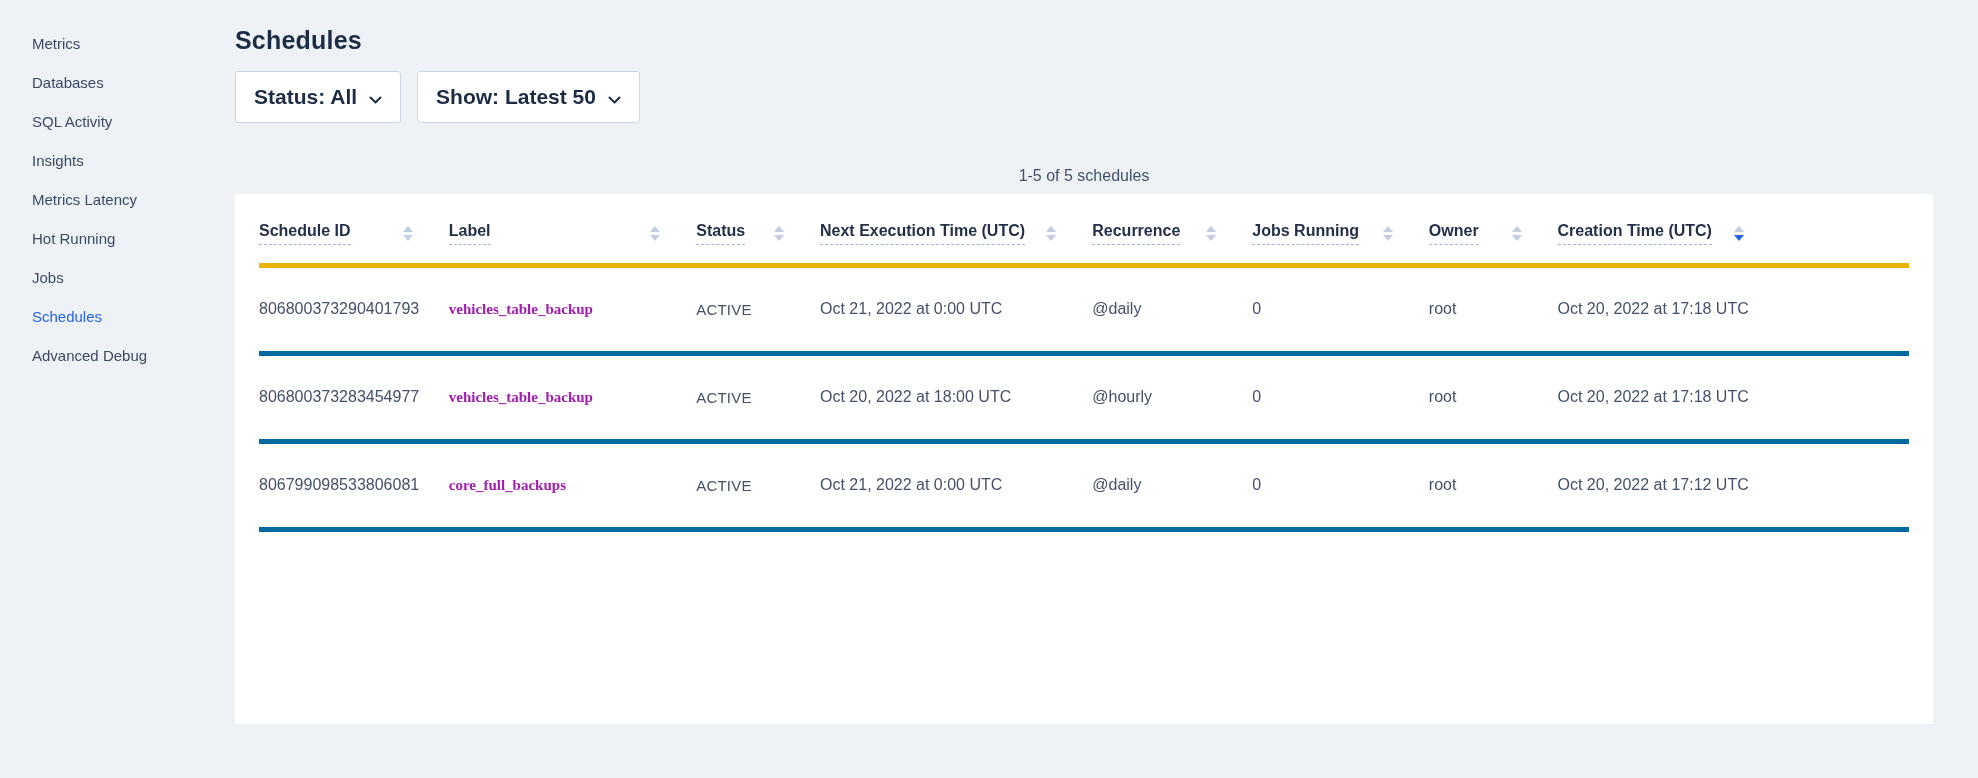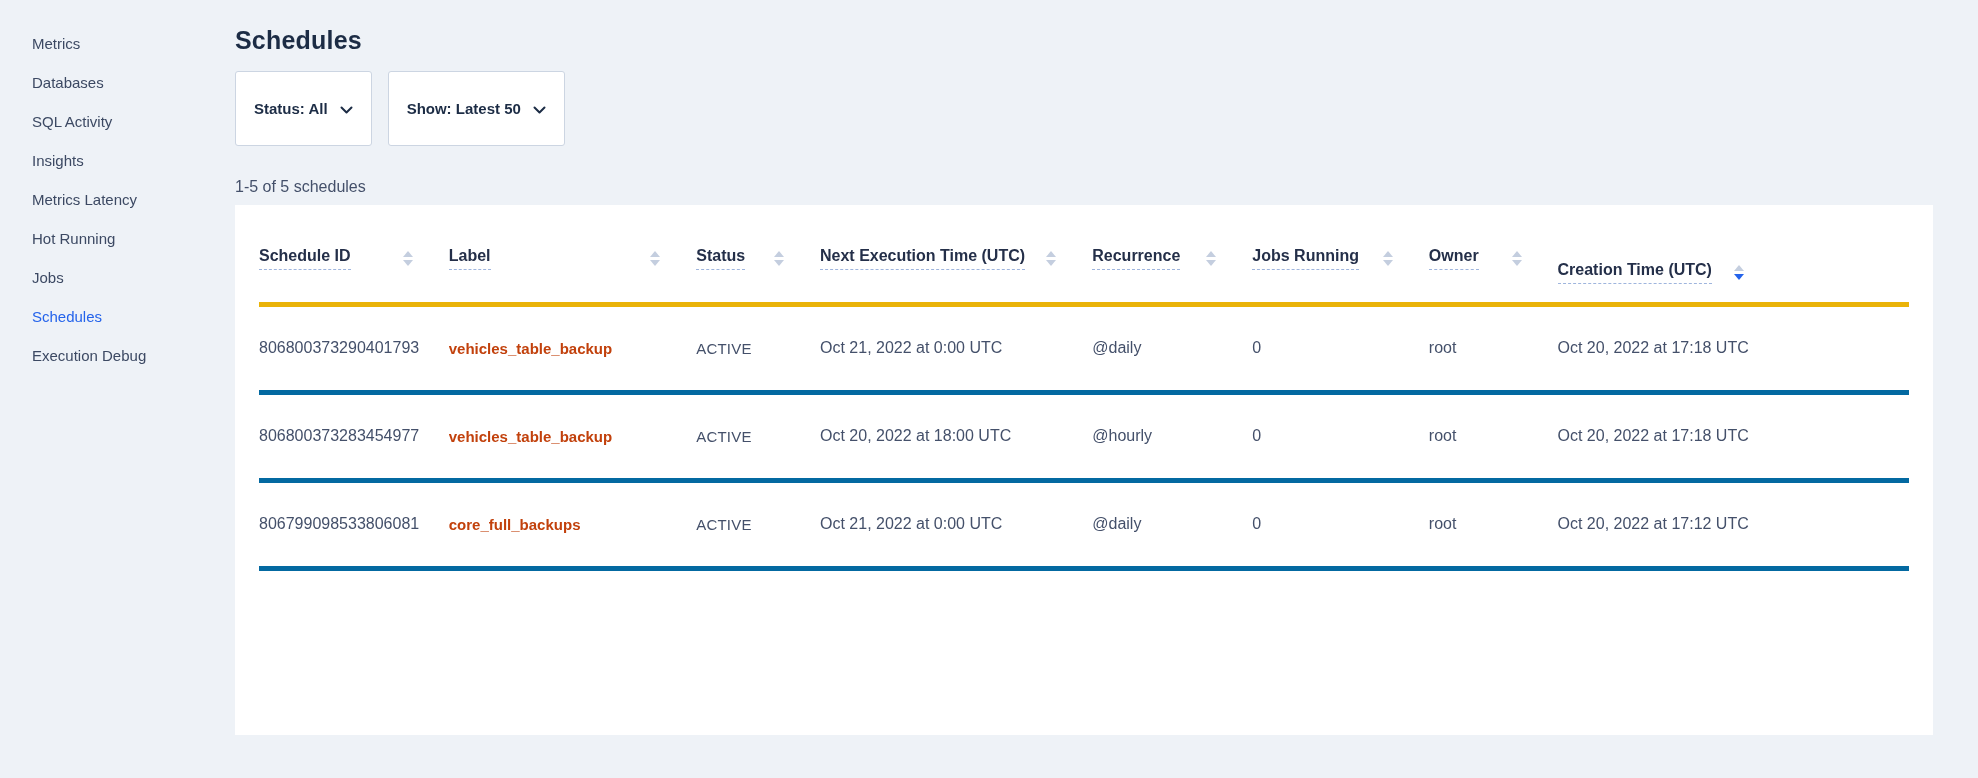--- a/index.html
+++ b/index.html
@@ -32,45 +32,45 @@
     font-weight:bold;
     color:#1c2c45;
     letter-spacing:0.2px;
   }
   .filter-row { display:flex; gap:16px; margin-top:16px; }
   .dropdown-btn {
     display:inline-flex; align-items:center; gap:12px;
     background:#fff;
     border:1px solid #ccd5e2;
     border-radius:3px;
-    padding:28px 18px;
+    padding:13px 18px;
     font-family:"Liberation Sans", sans-serif;
-    font-size:15px;
+    font-size:21px;
     font-weight:bold;
     color:#1c2c45;
     cursor:pointer;
   }
-  .results-count { margin-top:32px; font-size:16px; color:#44506a; }
+  .results-count { margin-top:44px; font-size:16px; color:#44506a;text-align:center; }
 
   
   .table-card {
     margin-top:9px;
     background:#fff;
     padding:0 24px 22px 24px;
     min-height:530px;
   }
   table { width:100%; border-collapse:collapse; table-layout:fixed; }
   th {
     text-align:left;
     vertical-align:middle;
     padding:28px 36px 18px 0;
     border-bottom:5px solid #eab308;
   }
   .th-inner { display:flex; align-items:center; justify-content:space-between; }
-  th:last-child .th-inner { justify-content:flex-start; gap:22px;margin-top:28px; }
+  th:last-child .th-inner { justify-content:flex-start; gap:22px; }
   .th-label {
     font-size:16px;
     font-weight:bold;
     color:#242f49;
     border-bottom:1px dashed #9fb5dd;
     padding-bottom:4px;
     cursor:pointer;
     white-space:nowrap;
   }
   .sort-icon { display:inline-flex; flex-direction:column; align-items:center; cursor:pointer; flex:0 0 auto; }
@@ -88,42 +88,42 @@
   td {
     padding:32px 12px 33px 0;
     border-bottom:5px solid #0369a1;
     font-size:16px;
     color:#44506a;
     vertical-align:middle;
     white-space:nowrap;
     overflow:hidden;
   }
   td.mono {
-    font-family:Liberation Sans, sans-serif;
+    font-family:Liberation Serif, serif;
     font-weight:bold;
     font-size:15px;
-    color:#c2410c;
+    color:#a21caf;
   }
   td.status { font-size:15px; letter-spacing:0.2px;margin-left:29px; }
 </style>
 </head>
 <body>
 
 <div class="layout">
 
   <nav class="sidebar">
       <div class="nav-item">Metrics</div>
       <div class="nav-item">Databases</div>
       <div class="nav-item">SQL Activity</div>
       <div class="nav-item">Insights</div>
       <div class="nav-item">Metrics Latency</div>
       <div class="nav-item">Hot Running</div>
       <div class="nav-item">Jobs</div>
       <div class="nav-item active">Schedules</div>
-      <div class="nav-item">Execution Debug</div>
+      <div class="nav-item">Advanced Debug</div>
     </nav>
 
   <main class="main">
 
     <h1 class="page-title">Schedules</h1>
 
     <div class="filter-row">
       <button class="dropdown-btn">
         <span>Status: All</span>
         <span>

